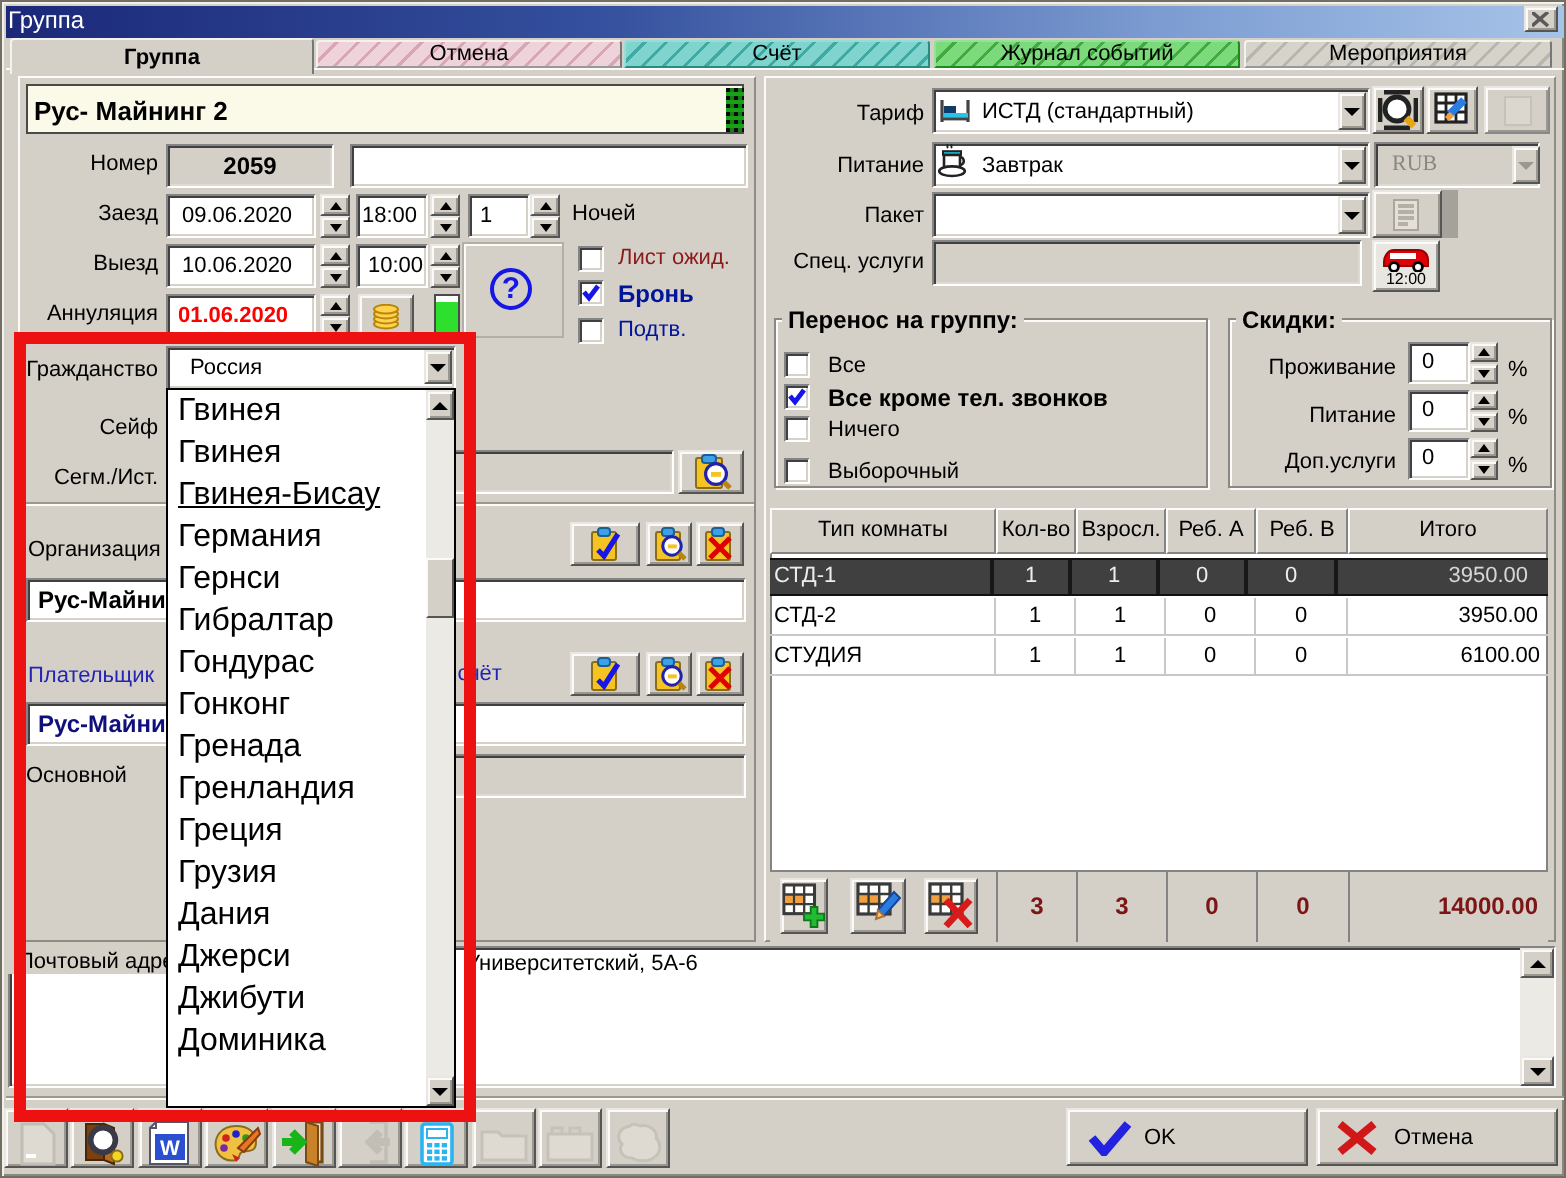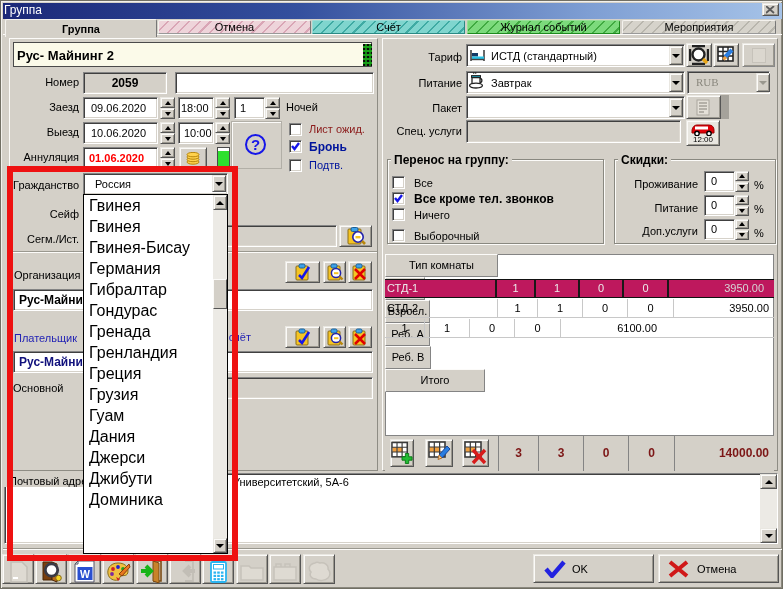--- a/index.html
+++ b/index.html
@@ -363,45 +363,46 @@
       <div class="sb" style="top:0;height:10px;width:14px;">
         <div class="su"></div>
       </div>
       <div class="sb" style="bottom:0;height:10px;width:14px;">
         <div class="sd"></div>
       </div>
     </div>
 <div class="lbl" style="left:753px;top:226px;">%</div>
 
 <div class="abs" style="left:384px;top:253px;width:389px;height:181px;background:#fff;border:1px solid #848484;border-bottom:none;"></div>
-<div class="abs" style="left:384px;top:253px;width:389px;height:23px;display:flex;flex-direction:column;">
+<div class="abs" style="left:384px;top:253px;width:389px;height:23px;display:flex;">
   <div style="width:113px;border:1px solid;border-color:#fcfbf9 #848484 #848484 #fcfbf9;background:#d4d0c8;text-align:center;line-height:21px;">Тип комнаты</div>
   <div style="width:40px;border:1px solid;border-color:#fcfbf9 #848484 #848484 #fcfbf9;background:#d4d0c8;text-align:center;line-height:21px;">Кол-во</div>
   <div style="width:45px;border:1px solid;border-color:#fcfbf9 #848484 #848484 #fcfbf9;background:#d4d0c8;text-align:center;line-height:21px;">Взросл.</div>
   <div style="width:45px;border:1px solid;border-color:#fcfbf9 #848484 #848484 #fcfbf9;background:#d4d0c8;text-align:center;line-height:21px;">Реб. А</div>
   <div style="width:46px;border:1px solid;border-color:#fcfbf9 #848484 #848484 #fcfbf9;background:#d4d0c8;text-align:center;line-height:21px;">Реб. В</div>
   <div style="width:100px;border:1px solid;border-color:#fcfbf9 #848484 #848484 #fcfbf9;background:#d4d0c8;text-align:center;line-height:21px;">Итого</div>
 </div>
-<div class="abs" style="left:384px;top:278px;width:389px;height:19px;background:#be185d;color:#ececec;display:flex;border-top:1px solid #111;border-bottom:1px solid #111;">
+<div class="abs" style="left:384px;top:278px;width:389px;height:19px;background:#404040;color:#ececec;display:flex;border-top:1px solid #111;border-bottom:1px solid #111;">
   <div style="width:112px;border-right:2px solid #181818;padding-left:2px;line-height:17px;">СТД-1</div>
   <div style="width:39px;border-right:2px solid #181818;text-align:center;line-height:17px;">1</div>
   <div style="width:44px;border-right:2px solid #181818;text-align:center;line-height:17px;">1</div>
   <div style="width:44px;border-right:2px solid #181818;text-align:center;line-height:17px;">0</div>
   <div style="width:45px;border-right:2px solid #181818;text-align:center;line-height:17px;">0</div>
   <div style="width:100px;text-align:right;padding-right:5px;line-height:17px;color:#d6d6d6;">3950.00</div>
 </div>
 <div class="abs" style="left:384px;top:298px;width:389px;height:19px;display:flex;border-bottom:1px solid #c8c8c8;">
   <div style="width:113px;border-right:1px solid #c8c8c8;padding-left:2px;line-height:18px;">СТД-2</div>
   <div style="width:40px;border-right:1px solid #c8c8c8;text-align:center;line-height:18px;">1</div>
   <div style="width:45px;border-right:1px solid #c8c8c8;text-align:center;line-height:18px;">1</div>
   <div style="width:45px;border-right:1px solid #c8c8c8;text-align:center;line-height:18px;">0</div>
   <div style="width:46px;border-right:1px solid #c8c8c8;text-align:center;line-height:18px;">0</div>
   <div style="width:100px;text-align:right;padding-right:5px;line-height:18px;">3950.00</div>
 </div>
 <div class="abs" style="left:384px;top:318px;width:389px;height:19px;display:flex;border-bottom:1px solid #c8c8c8;">
+  <div style="width:113px;border-right:1px solid #c8c8c8;padding-left:2px;line-height:18px;">СТУДИЯ</div>
   <div style="width:40px;border-right:1px solid #c8c8c8;text-align:center;line-height:18px;">1</div>
   <div style="width:45px;border-right:1px solid #c8c8c8;text-align:center;line-height:18px;">1</div>
   <div style="width:45px;border-right:1px solid #c8c8c8;text-align:center;line-height:18px;">0</div>
   <div style="width:46px;border-right:1px solid #c8c8c8;text-align:center;line-height:18px;">0</div>
   <div style="width:100px;text-align:right;padding-right:4px;line-height:18px;">6100.00</div>
 </div>
 
 <div class="abs" style="left:384px;top:434px;width:389px;height:36px;background:#d4d0c8;border-top:1px solid #848484;"></div>
 <div class="abs" style="left:497px;top:434px;width:1px;height:36px;background:#848484;"></div>
 <div class="abs" style="left:537px;top:434px;width:1px;height:36px;background:#848484;"></div>
@@ -534,29 +535,30 @@
   <svg style="margin-left:9px;" width="21" height="18" viewBox="0 0 21 18">
         <path d="M2 2 L19 16 M19 2 L2 16" stroke="#d01818" stroke-width="4" fill="none"></path>
       </svg>
   <span style="margin-left:8px;">Отмена</span>
 </div>
 
 <div class="abs" style="left:82px;top:193px;width:145px;height:360px;background:#fff;border:1px solid #000;z-index:5;"></div>
 <div class="abs" style="left:86px;top:194px;width:122px;height:358px;z-index:6;font-size:16px;">
   <div style="height:21px;line-height:21px;padding-left:2px;">Гвинея</div>
   <div style="height:21px;line-height:21px;padding-left:2px;">Гвинея</div>
-  <div style="height:21px;line-height:21px;padding-left:2px;">Гвинея-Бисау</div>
+  <div style="height:21px;line-height:21px;padding-left:2px;text-decoration:underline;">Гвинея-Бисау</div>
   <div style="height:21px;line-height:21px;padding-left:2px;">Германия</div>
+  <div style="height:21px;line-height:21px;padding-left:2px;">Гернси</div>
   <div style="height:21px;line-height:21px;padding-left:2px;">Гибралтар</div>
   <div style="height:21px;line-height:21px;padding-left:2px;">Гондурас</div>
+  <div style="height:21px;line-height:21px;padding-left:2px;">Гонконг</div>
   <div style="height:21px;line-height:21px;padding-left:2px;">Гренада</div>
   <div style="height:21px;line-height:21px;padding-left:2px;">Гренландия</div>
   <div style="height:21px;line-height:21px;padding-left:2px;">Греция</div>
   <div style="height:21px;line-height:21px;padding-left:2px;">Грузия</div>
-  <div style="height:21px;line-height:21px;padding-left:2px;">Гуам</div>
   <div style="height:21px;line-height:21px;padding-left:2px;">Дания</div>
   <div style="height:21px;line-height:21px;padding-left:2px;">Джерси</div>
   <div style="height:21px;line-height:21px;padding-left:2px;">Джибути</div>
   <div style="height:21px;line-height:21px;padding-left:2px;">Доминика</div>
 </div>
 <div class="abs" style="left:212px;top:194px;width:14px;height:358px;background:#eceae5;z-index:7;"></div>
 <div class="carr" style="left:212px;top:194px;width:14px;height:15px;z-index:8;">
       <div style="width:0;height:0;border:4px solid transparent;border-bottom:4px solid #000;margin-bottom:4px;"></div>
     </div>
 <div class="carr" style="left:212px;top:537px;width:14px;height:15px;z-index:8;">

